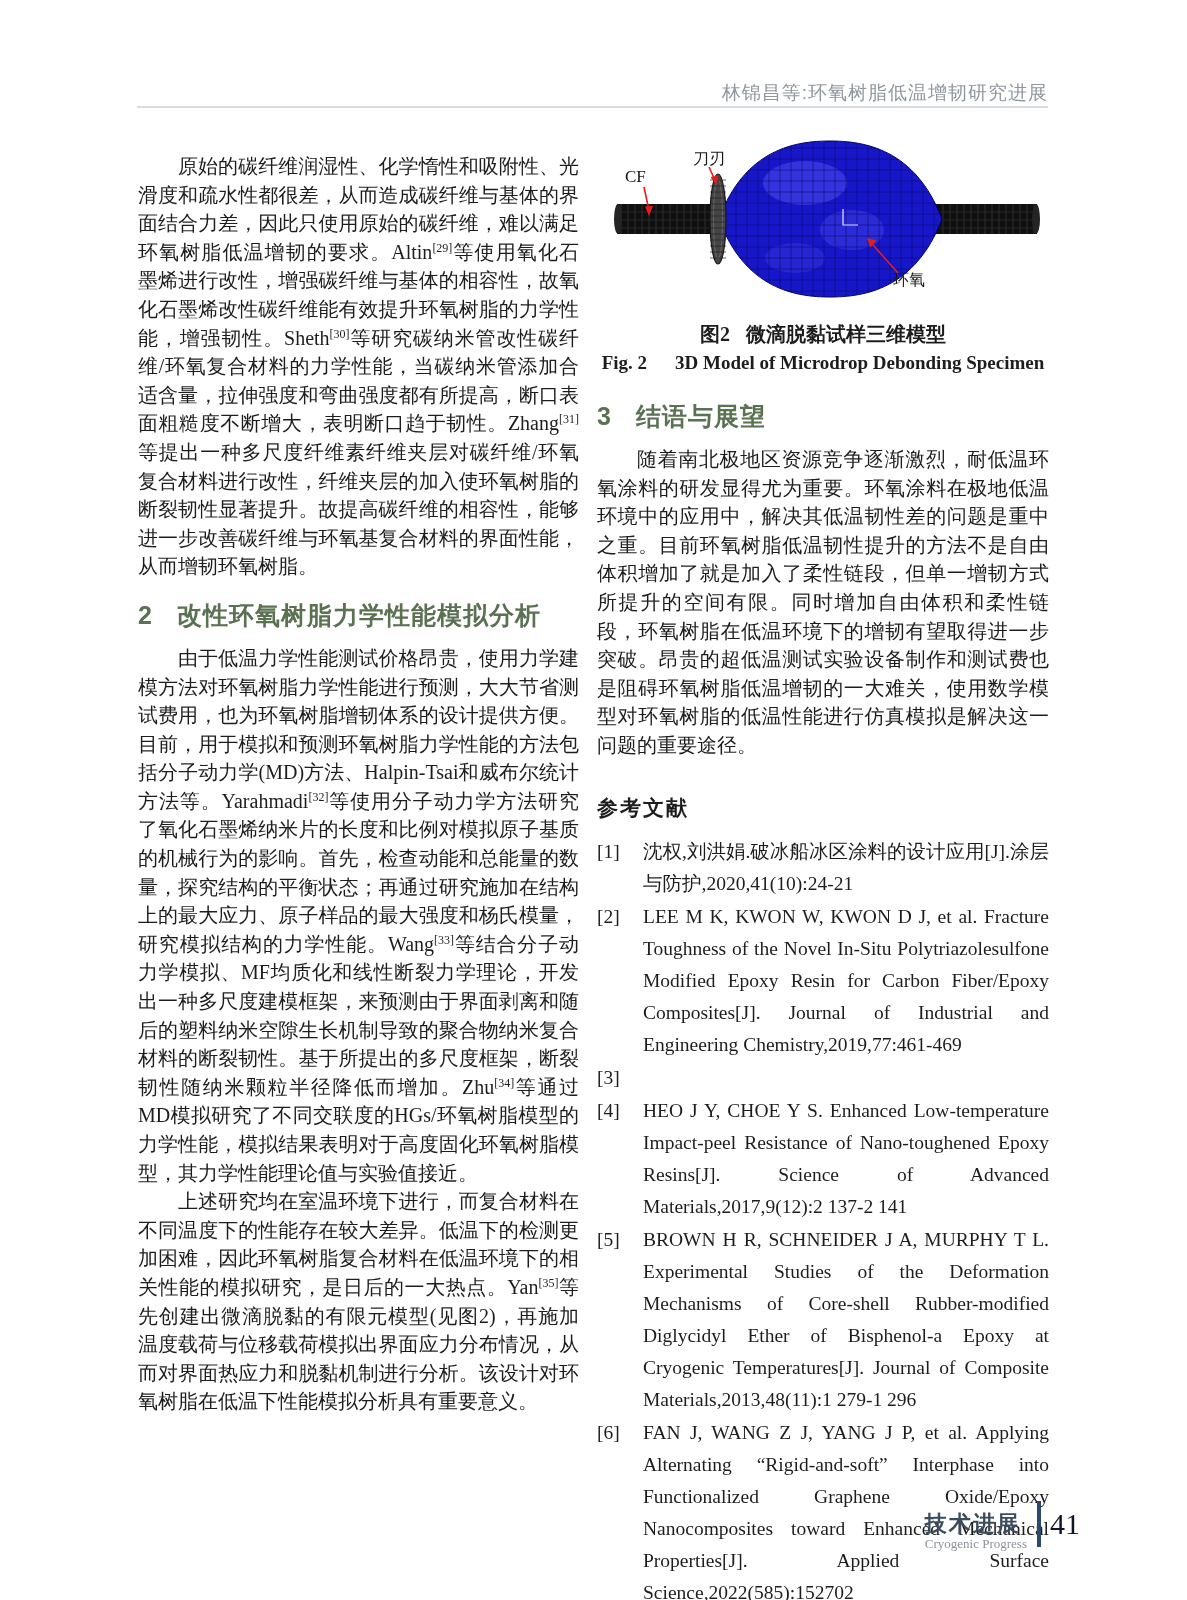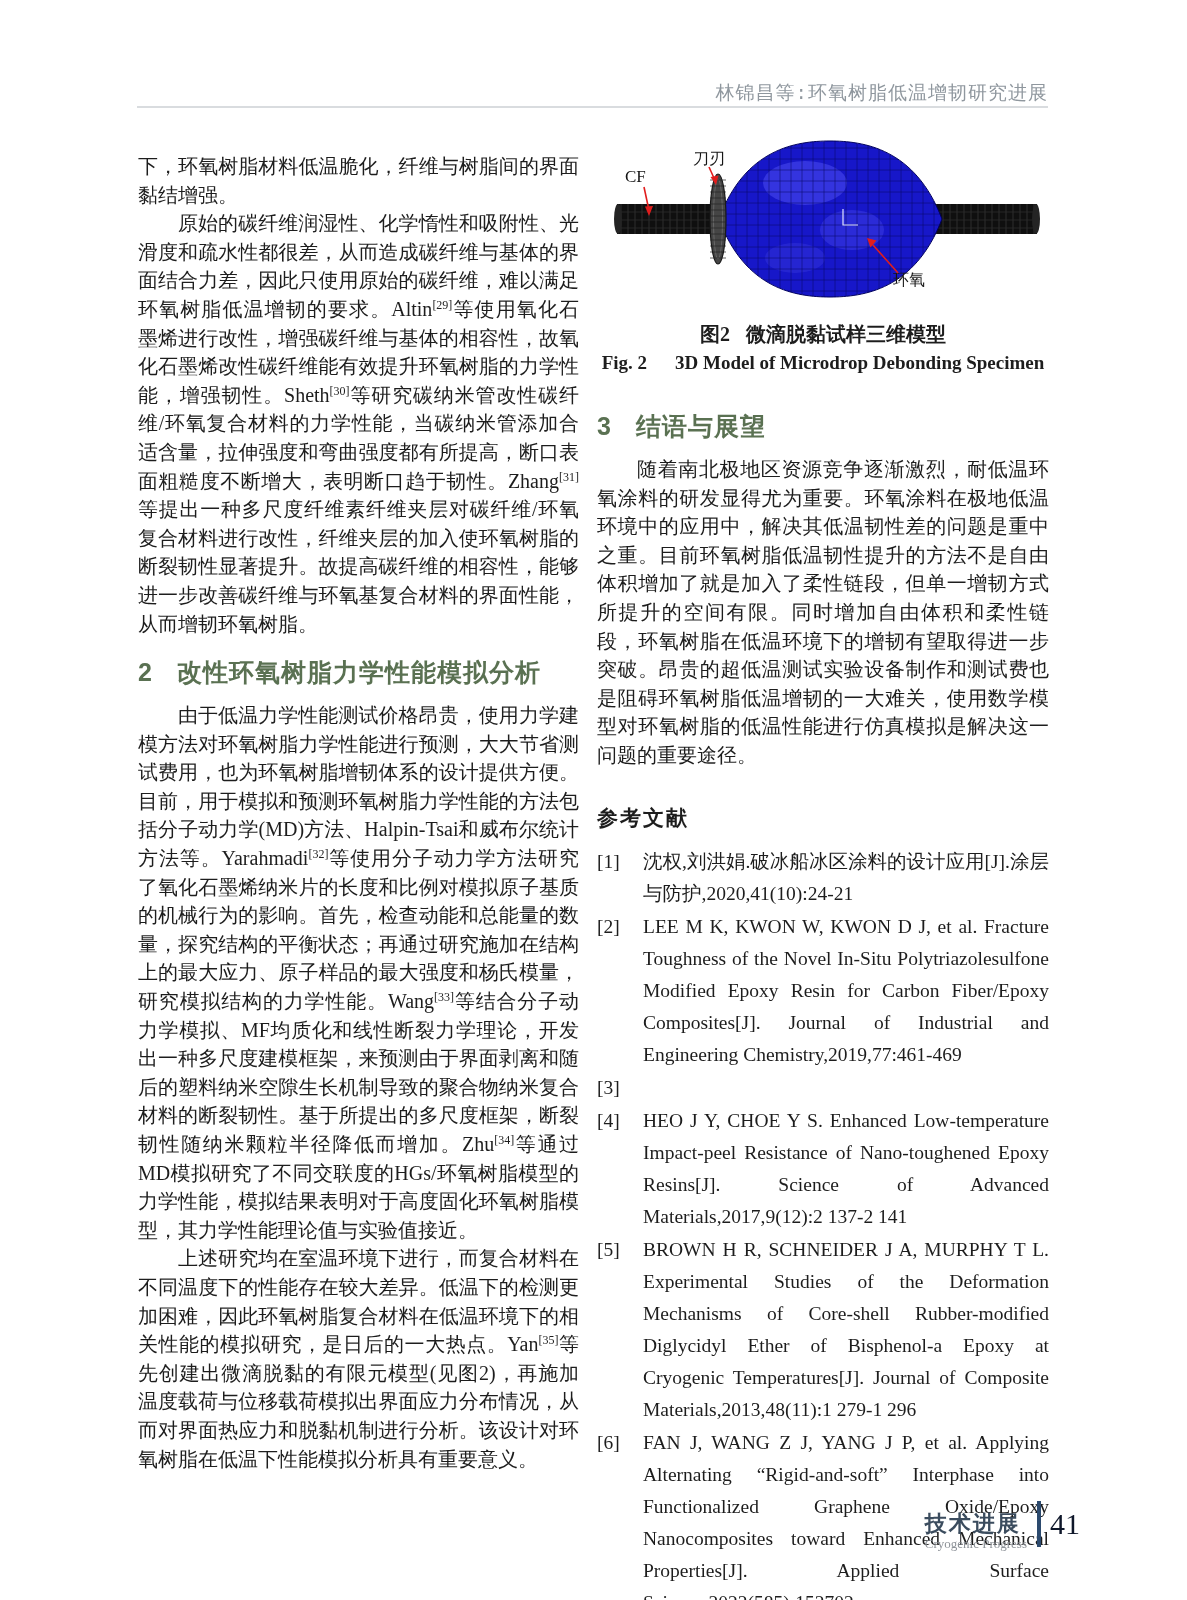--- a/index.html
+++ b/index.html
@@ -4,21 +4,21 @@
 <style>
   html,body{margin:0;padding:0;}
   body{
     width:1187px;height:1600px;position:relative;background:#ffffff;
     font-family:"Liberation Serif","DejaVu Serif",serif;color:#1d1d1d;
     overflow:hidden;
   }
   .running-head{
     position:absolute;top:80px;left:138px;width:910px;text-align:right;
     font-size:19px;color:#8f979e;letter-spacing:1px;
-    font-family:Liberation Mono, monospace;
+    font-family:Liberation Sans, sans-serif;
   }
   .head-rule{
     position:absolute;top:106px;left:137px;width:911px;height:0;
     border-top:2px solid #d9dcdf;
   }
   .col-left{position:absolute;left:138px;top:152px;width:441px;}
   .col-right{position:absolute;left:597px;top:138px;width:452px;}
   p.body{font-size:20px;line-height:28.6px;text-align:justify;margin:0;}
   p.ind{text-indent:2em;}
   p.body sup{font-size:12px;line-height:0;vertical-align:7px;}
@@ -32,21 +32,21 @@
   .cap-cn{
     text-align:center;font-weight:bold;font-size:20px;margin-top:15px;
     font-family:"Liberation Serif","DejaVu Serif",serif;
   }
   .cap-cn .cap-label{margin-right:16px;}
   .cap-en{
     text-align:center;font-weight:bold;font-size:19px;margin-top:4px;
     font-family:"Liberation Serif","DejaVu Serif",serif;
   }
   .cap-en .cap-label{margin-right:28px;}
-  .sec-head.right{margin-top:36px;}
+  .sec-head.right{margin-top:26px;}
   .refs-heading{
     text-align:left;font-weight:bold;font-size:21px;
     margin:34px 0 14px 0;letter-spacing:2px;
   }
   .ref{display:flex;font-size:19.5px;line-height:32px;margin-bottom:1px;}
   .ref-label{width:46px;flex:none;}
   .ref-text{flex:1;text-align:justify;}
   .footer{
     position:absolute;left:860px;top:1496px;width:220px;
     display:flex;align-items:center;justify-content:flex-end;
@@ -67,21 +67,20 @@
   }
   svg text{font-family:"Liberation Serif","DejaVu Serif",serif;fill:#151515;}
 </style>
 </head>
 <body>
 
 <div class="running-head">林锦昌等:环氧树脂低温增韧研究进展</div>
 <div class="head-rule"></div>
 
 <div class="col-left">
-  <p class="body">下，环氧树脂材料低温脆化，纤维与树脂间的界面黏结增强。</p>
   <p class="body ind"><span>原始的碳纤维润湿性、化学惰性和吸附性、光滑度和疏水性都很差，从而造成碳纤维与基体的界面结合力差，因此只使用原始的碳纤维，难以满足环氧树脂低温增韧的要求。Altin</span><sup>[29]</sup><span>等使用氧化石墨烯进行改性，增强碳纤维与基体的相容性，故氧化石墨烯改性碳纤维能有效提升环氧树脂的力学性能，增强韧性。Sheth</span><sup>[30]</sup><span>等研究碳纳米管改性碳纤维/环氧复合材料的力学性能，当碳纳米管添加合适含量，拉伸强度和弯曲强度都有所提高，断口表面粗糙度不断增大，表明断口趋于韧性。Zhang</span><sup>[31]</sup><span>等提出一种多尺度纤维素纤维夹层对碳纤维/环氧复合材料进行改性，纤维夹层的加入使环氧树脂的断裂韧性显著提升。故提高碳纤维的相容性，能够进一步改善碳纤维与环氧基复合材料的界面性能，从而增韧环氧树脂。</span></p>
   <div class="sec-head">
     <span class="sec-num">2</span><span>改性环氧树脂力学性能模拟分析</span>
   </div>
   <p class="body ind"><span>由于低温力学性能测试价格昂贵，使用力学建模方法对环氧树脂力学性能进行预测，大大节省测试费用，也为环氧树脂增韧体系的设计提供方便。目前，用于模拟和预测环氧树脂力学性能的方法包括分子动力学(MD)方法、Halpin-Tsai和威布尔统计方法等。Yarahmadi</span><sup>[32]</sup><span>等使用分子动力学方法研究了氧化石墨烯纳米片的长度和比例对模拟原子基质的机械行为的影响。首先，检查动能和总能量的数量，探究结构的平衡状态；再通过研究施加在结构上的最大应力、原子样品的最大强度和杨氏模量，研究模拟结构的力学性能。Wang</span><sup>[33]</sup><span>等结合分子动力学模拟、MF均质化和线性断裂力学理论，开发出一种多尺度建模框架，来预测由于界面剥离和随后的塑料纳米空隙生长机制导致的聚合物纳米复合材料的断裂韧性。基于所提出的多尺度框架，断裂韧性随纳米颗粒半径降低而增加。Zhu</span><sup>[34]</sup><span>等通过MD模拟研究了不同交联度的HGs/环氧树脂模型的力学性能，模拟结果表明对于高度固化环氧树脂模型，其力学性能理论值与实验值接近。</span></p>
   <p class="body ind"><span>上述研究均在室温环境下进行，而复合材料在不同温度下的性能存在较大差异。低温下的检测更加困难，因此环氧树脂复合材料在低温环境下的相关性能的模拟研究，是日后的一大热点。Yan</span><sup>[35]</sup><span>等先创建出微滴脱黏的有限元模型(见图2)，再施加温度载荷与位移载荷模拟出界面应力分布情况，从而对界面热应力和脱黏机制进行分析。该设计对环氧树脂在低温下性能模拟分析具有重要意义。</span></p>
 </div>
 
 <div class="col-right">
   <div class="figure-wrap">

